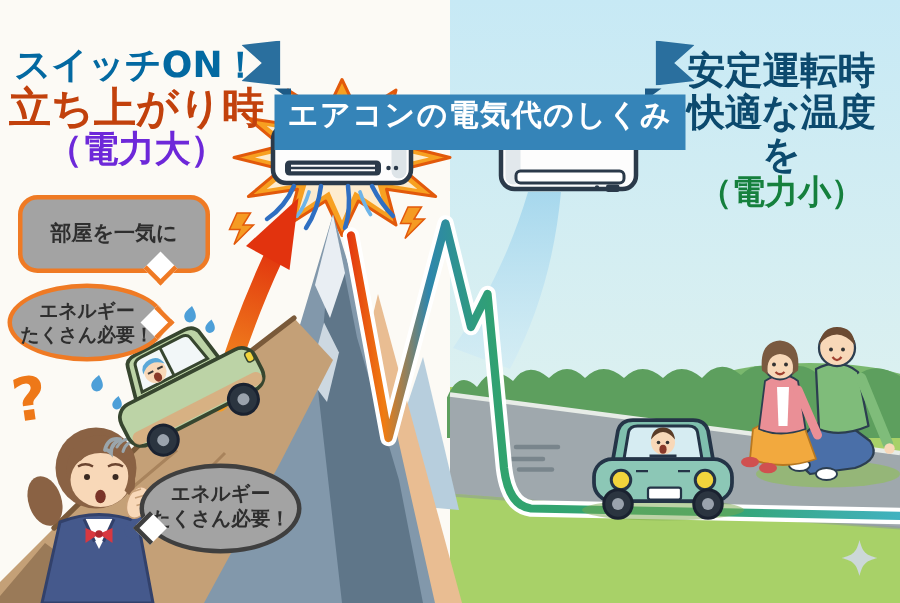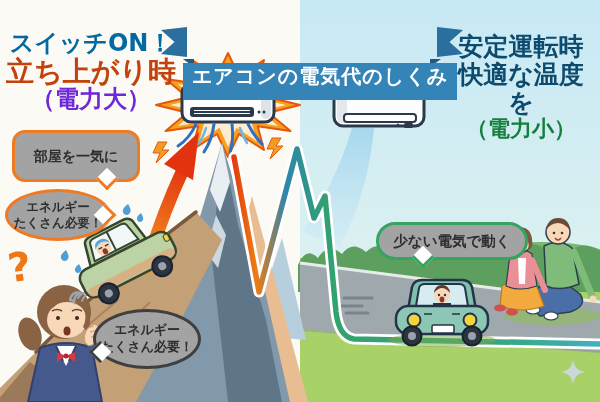--- a/index.html
+++ b/index.html
@@ -277,20 +277,16 @@
 <div class="bub" id="b2">
   <span>エネルギー</span>
   <span>たくさん必要！</span>
       <i></i>
 </div>
 <div class="bub" id="b3">
   <span>エネルギー</span>
   <span>たくさん必要！</span>
       <i></i>
 </div>
-<div class="bub" id="b5">
-  <span>少ない電気で動く</span>
-      <i></i>
-</div>
 
 <div class="ov" id="qmark">?</div>
 
 </div>
 
 </body></html>

